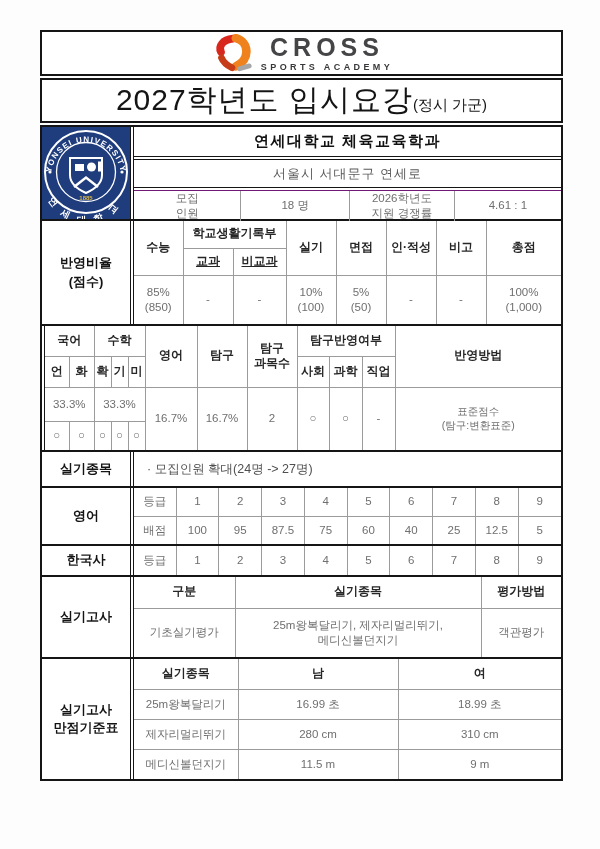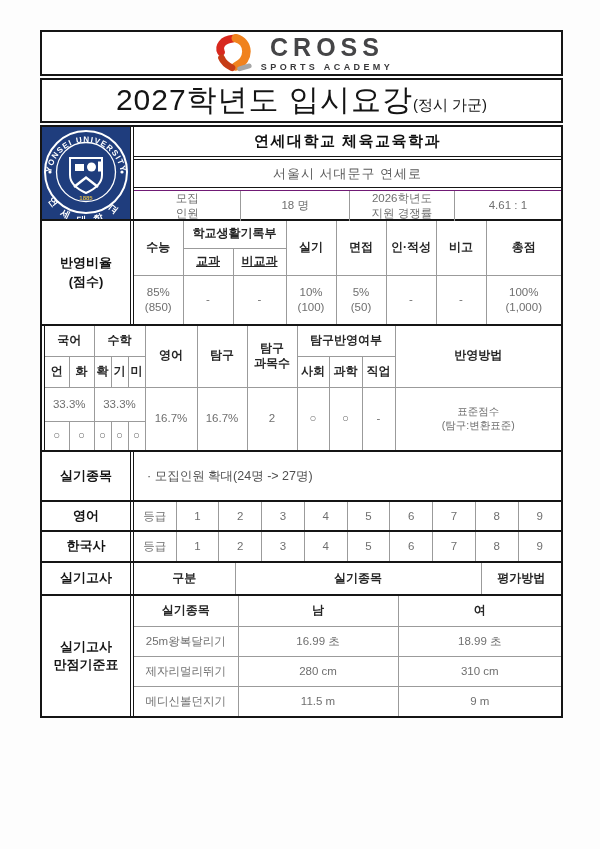--- a/index.html
+++ b/index.html
@@ -42,21 +42,21 @@
   .u-row { display:flex; align-items:center; justify-content:center; }
   .u-name { height:30px; border-bottom:1px solid #151515; font-weight:bold; font-size:15px; color:#111; letter-spacing:1.5px; }
   .u-addr { height:29px; margin-top:2px; border-top:1px solid #151515; border-bottom:1px solid #151515;
             color:#5a5a5a; font-size:13px; letter-spacing:1px; }
   .u-rec  { height:29px; margin-top:2px; border-top:1px solid #701a75; display:block; }
   .u-rec td { font-size:11.5px; }
 
   
   .rB1 td { height:27px; } .rB2 td { height:27px;text-decoration:underline; } .rB3 td { height:49px; }
   .rC1 td { height:30px; } .rC2 td { height:31px; } .rC3 td { height:34px; } .rC4 td { height:29px; }
-  .notes-body { height:48px; display:flex; align-items:center; padding-left:13px;
+  .notes-body { height:34px; display:flex; align-items:center; padding-left:13px;
                 font-size:12.5px; color:#4f4f4f; }
   .rE td { height:28px; }
   .rF td { height:29px; }
   .rG1 td { height:31px;font-family:Liberation Serif, serif; } .rG2 td { height:49px; }
   .rH td { height:30px; }
 </style>
 </head>
 <body>
 
 <div class="doc">
@@ -272,20 +272,32 @@
             <td>1</td>
             <td>2</td>
             <td>3</td>
             <td>4</td>
             <td>5</td>
             <td>6</td>
             <td>7</td>
             <td>8</td>
             <td>9</td>
           </tr>
+          <tr class="rE">
+            <td>배점</td>
+            <td>100</td>
+            <td>95</td>
+            <td>87.5</td>
+            <td>75</td>
+            <td>60</td>
+            <td>40</td>
+            <td>25</td>
+            <td>12.5</td>
+            <td>5</td>
+          </tr>
         </tbody>
           </table>
       </div>
     </div>
 
     <div class="sec">
       <div class="sec-label">한국사</div>
       <div class="sec-body">
         <table>
           <colgroup>
@@ -326,20 +338,26 @@
               <col style="width:101px">
               <col>
               <col style="width:80px">
             </colgroup>
           <tbody>
               <tr class="rG1">
             <td class="h">구분</td>
             <td class="h">실기종목</td>
             <td class="h">평가방법</td>
           </tr>
+          <tr class="rG2">
+            <td>기초실기평가</td>
+            <td>25m왕복달리기, 제자리멀리뛰기,
+메디신볼던지기</td>
+            <td>객관평가</td>
+          </tr>
         </tbody>
           </table>
       </div>
     </div>
 
     <div class="sec">
       <div class="sec-label">실기고사
 만점기준표</div>
       <div class="sec-body">
         <table>

